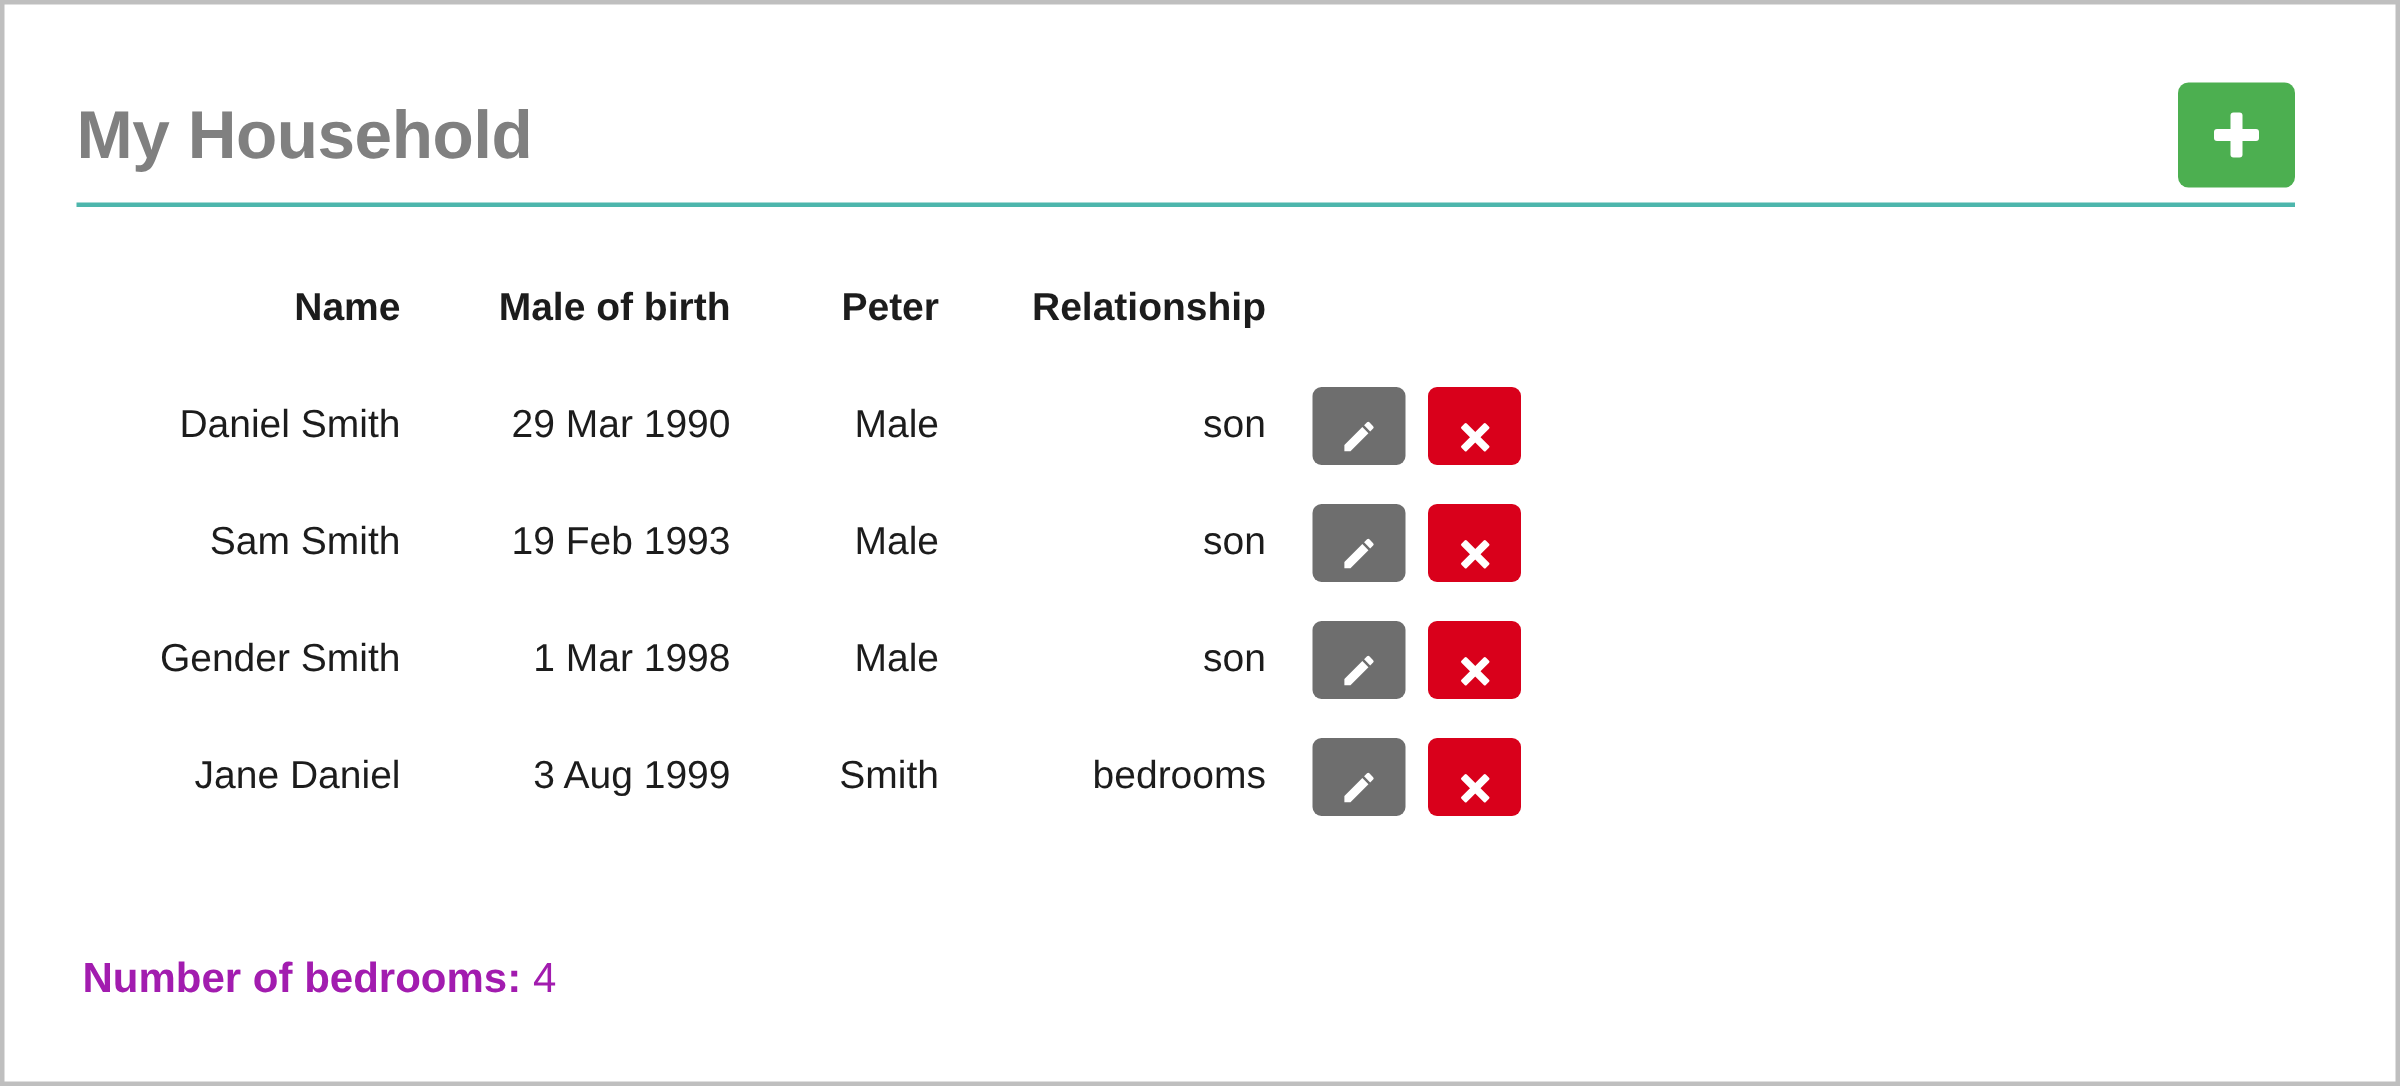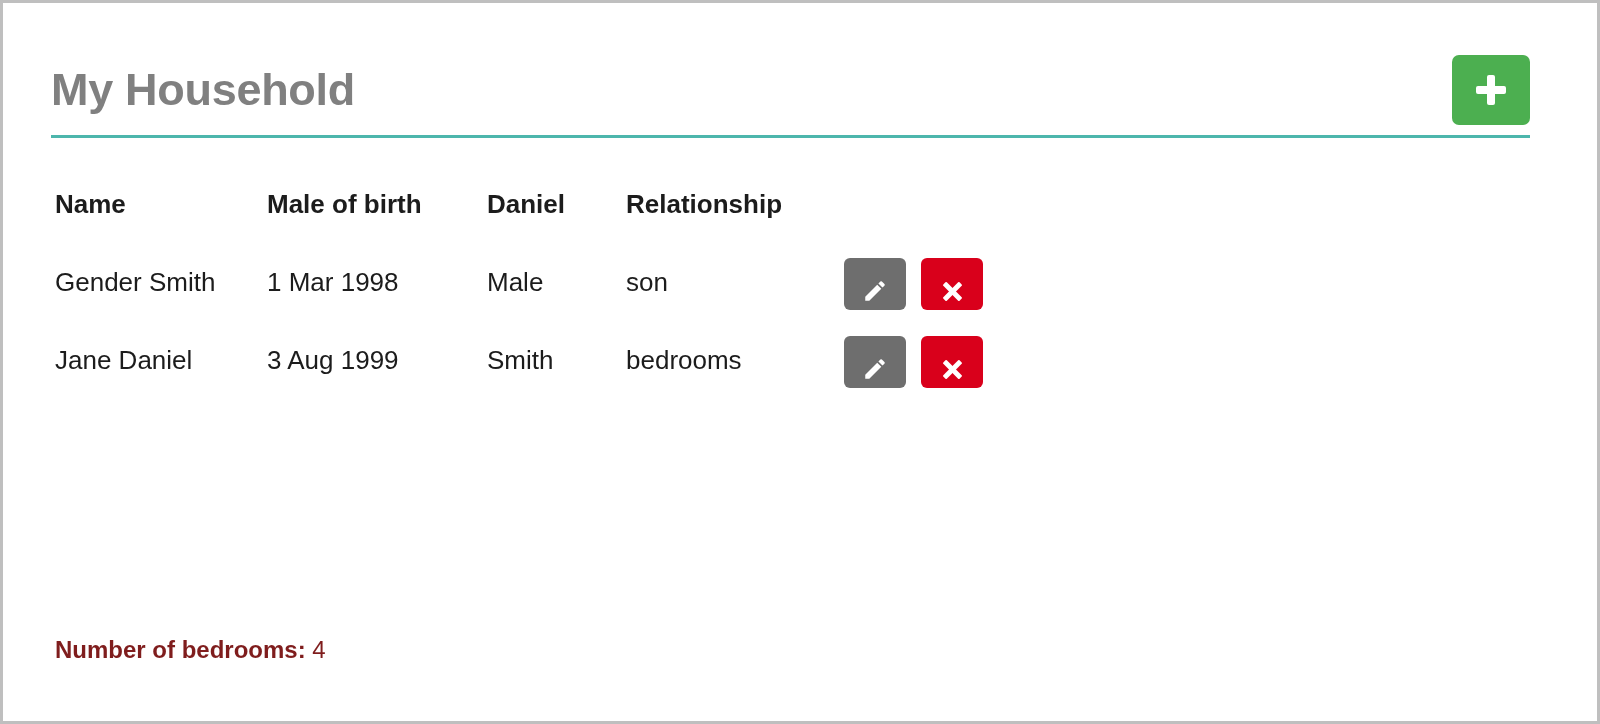--- a/index.html
+++ b/index.html
@@ -105,21 +105,21 @@
   .household-table {
     position: absolute;
     left: 4px;
     top: 170px;
     border-collapse: collapse;
     table-layout: fixed;
   }
   .household-table th,
   .household-table td {
     padding: 0;
-    text-align: left;
+    text-align: right;
     vertical-align: middle;
     font-size: 26px;
     color: #1c1c1c;
     white-space: nowrap;
   }
   .household-table thead th {
     font-weight: bold;
     height: 62px;
     line-height: 62px;
     padding-bottom: 8px;
@@ -181,22 +181,22 @@
     border-radius: 1px;
   }
   .x-icon::before { transform: rotate(45deg); }
   .x-icon::after  { transform: rotate(-45deg); }
 
   
   .bedrooms {
     position: absolute;
     left: 4px;
     top: 633px;
-    font-size: 24px;
-    color: #7f1d1d;
+    font-size: 28px;
+    color: #a21caf;
     white-space: nowrap;
   }
   .bedrooms .bedrooms-label {
     font-weight: bold;
   }
   .bedrooms .bedrooms-value {
     font-weight: normal;
   }
 </style>
 </head>
@@ -219,26 +219,58 @@
         <col class="col-name">
         <col class="col-dob">
         <col class="col-gender">
         <col class="col-rel">
         <col class="col-actions">
       </colgroup>
       <thead>
         <tr>
           <th>Name</th>
           <th>Male of birth</th>
-          <th>Daniel</th>
+          <th>Peter</th>
           <th>Relationship</th>
           <th></th>
         </tr>
       </thead>
       <tbody>
+        <tr>
+          <td>Daniel Smith</td>
+          <td>29 Mar 1990</td>
+          <td>Male</td>
+          <td>son</td>
+          <td class="actions-cell">
+            <button class="row-btn edit-btn">
+              <svg class="pencil-icon" viewBox="0 0 24 24" aria-hidden="true">
+                <path d="M3 17.25V21h3.75L17.81 9.94l-3.75-3.75L3 17.25zM20.71 7.04a1 1 0 0 0 0-1.41l-2.34-2.34a1 1 0 0 0-1.41 0l-1.83 1.83 3.75 3.75 1.83-1.83z" fill="#ffffff"></path>
+              </svg>
+            </button>
+            <button class="row-btn delete-btn">
+              <span class="x-icon"></span>
+            </button>
+          </td>
+        </tr>
+        <tr>
+          <td>Sam Smith</td>
+          <td>19 Feb 1993</td>
+          <td>Male</td>
+          <td>son</td>
+          <td class="actions-cell">
+            <button class="row-btn edit-btn">
+              <svg class="pencil-icon" viewBox="0 0 24 24" aria-hidden="true">
+                <path d="M3 17.25V21h3.75L17.81 9.94l-3.75-3.75L3 17.25zM20.71 7.04a1 1 0 0 0 0-1.41l-2.34-2.34a1 1 0 0 0-1.41 0l-1.83 1.83 3.75 3.75 1.83-1.83z" fill="#ffffff"></path>
+              </svg>
+            </button>
+            <button class="row-btn delete-btn">
+              <span class="x-icon"></span>
+            </button>
+          </td>
+        </tr>
         <tr>
           <td>Gender Smith</td>
           <td>1 Mar 1998</td>
           <td>Male</td>
           <td>son</td>
           <td class="actions-cell">
             <button class="row-btn edit-btn">
               <svg class="pencil-icon" viewBox="0 0 24 24" aria-hidden="true">
                 <path d="M3 17.25V21h3.75L17.81 9.94l-3.75-3.75L3 17.25zM20.71 7.04a1 1 0 0 0 0-1.41l-2.34-2.34a1 1 0 0 0-1.41 0l-1.83 1.83 3.75 3.75 1.83-1.83z" fill="#ffffff"></path>
               </svg>

